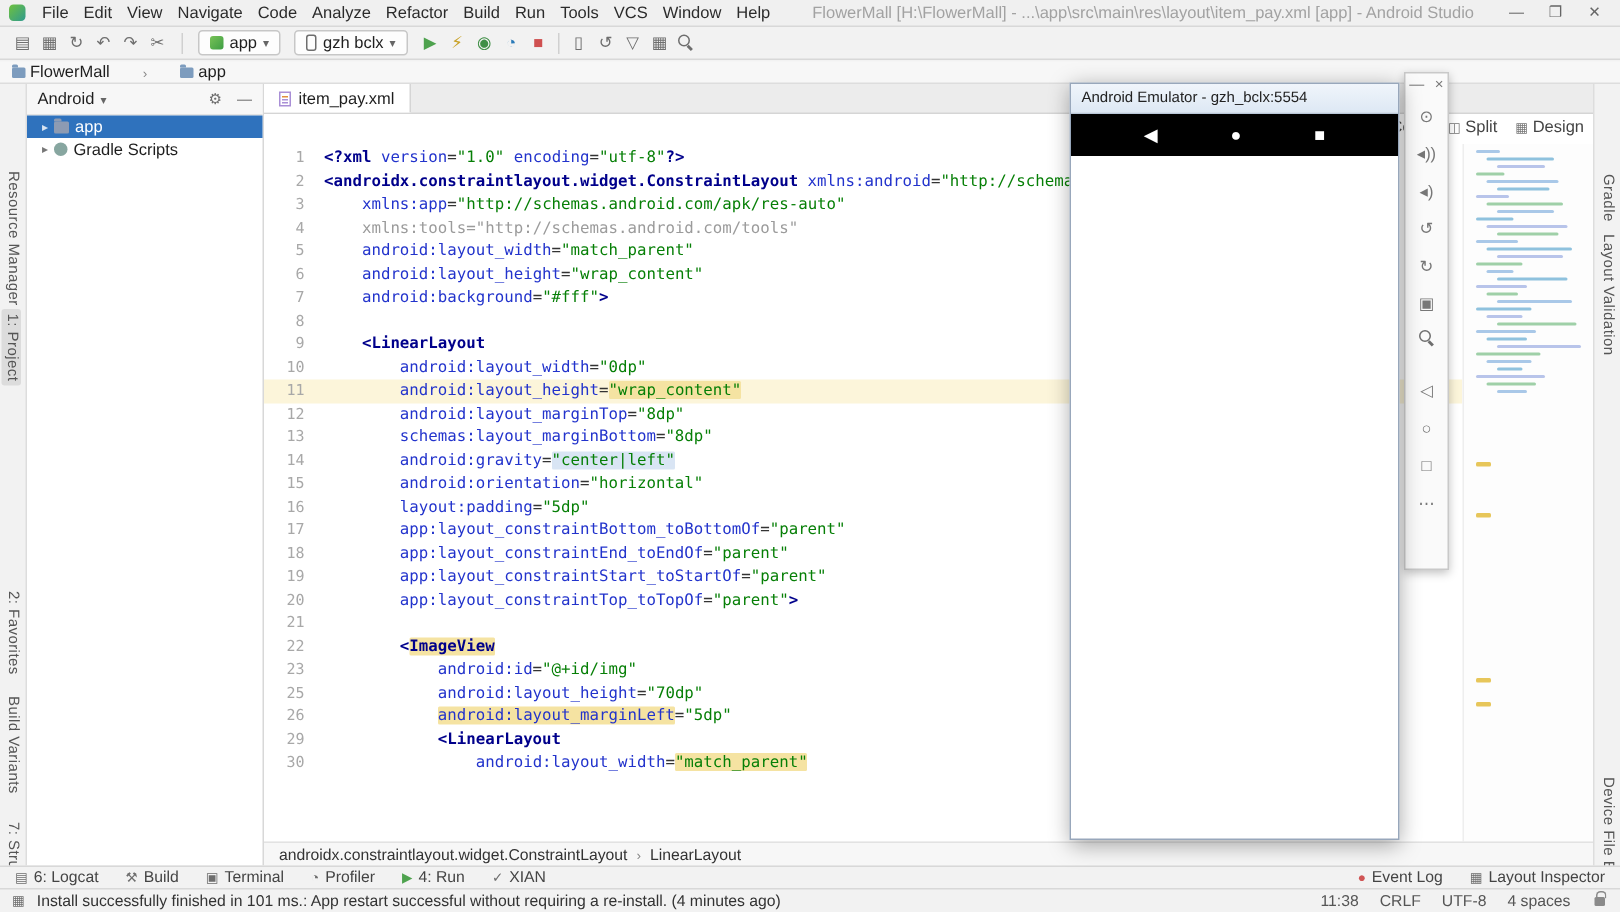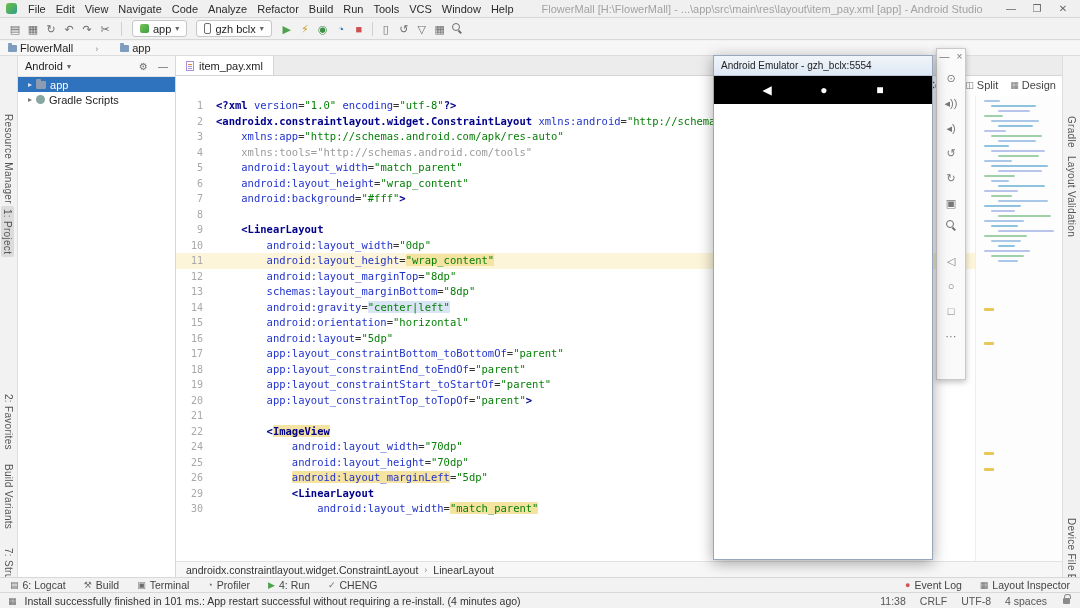--- a/index.html
+++ b/index.html
@@ -239,28 +239,28 @@
         <div class="cl"><span class="ln">6</span><span class="lt"><span class="tk-p">    </span><span class="tk-a">android:layout_height</span><span class="tk-p">=</span><span class="tk-v">"wrap_content"</span></span></div>
         <div class="cl"><span class="ln">7</span><span class="lt"><span class="tk-p">    </span><span class="tk-a">android:background</span><span class="tk-p">=</span><span class="tk-v">"#fff"</span><span class="tk-t">&gt;</span></span></div>
         <div class="cl"><span class="ln">8</span><span class="lt"></span></div>
         <div class="cl"><span class="ln">9</span><span class="lt"><span class="tk-p">    </span><span class="tk-t">&lt;LinearLayout</span></span></div>
         <div class="cl"><span class="ln">10</span><span class="lt"><span class="tk-p">        </span><span class="tk-a">android:layout_width</span><span class="tk-p">=</span><span class="tk-v">"0dp"</span></span></div>
         <div class="cl caret"><span class="ln">11</span><span class="lt"><span class="tk-p">        </span><span class="tk-a">android:layout_height</span><span class="tk-p">=</span><span class="tk-v hl-h">"wrap_content"</span></span></div>
         <div class="cl"><span class="ln">12</span><span class="lt"><span class="tk-p">        </span><span class="tk-a">android:layout_marginTop</span><span class="tk-p">=</span><span class="tk-v">"8dp"</span></span></div>
         <div class="cl"><span class="ln">13</span><span class="lt"><span class="tk-p">        </span><span class="tk-a">schemas:layout_marginBottom</span><span class="tk-p">=</span><span class="tk-v">"8dp"</span></span></div>
         <div class="cl"><span class="ln">14</span><span class="lt"><span class="tk-p">        </span><span class="tk-a">android:gravity</span><span class="tk-p">=</span><span class="tk-v hl-b">"center|left"</span></span></div>
         <div class="cl"><span class="ln">15</span><span class="lt"><span class="tk-p">        </span><span class="tk-a">android:orientation</span><span class="tk-p">=</span><span class="tk-v">"horizontal"</span></span></div>
-        <div class="cl"><span class="ln">16</span><span class="lt"><span class="tk-p">        </span><span class="tk-a">android:layout</span><span class="tk-p">=</span><span class="tk-v">"5dp"</span></span></div>
+        <div class="cl"><span class="ln">16</span><span class="lt"><span class="tk-p">        </span><span class="tk-a">layout:padding</span><span class="tk-p">=</span><span class="tk-v">"5dp"</span></span></div>
         <div class="cl"><span class="ln">17</span><span class="lt"><span class="tk-p">        </span><span class="tk-a">app:layout_constraintBottom_toBottomOf</span><span class="tk-p">=</span><span class="tk-v">"parent"</span></span></div>
         <div class="cl"><span class="ln">18</span><span class="lt"><span class="tk-p">        </span><span class="tk-a">app:layout_constraintEnd_toEndOf</span><span class="tk-p">=</span><span class="tk-v">"parent"</span></span></div>
         <div class="cl"><span class="ln">19</span><span class="lt"><span class="tk-p">        </span><span class="tk-a">app:layout_constraintStart_toStartOf</span><span class="tk-p">=</span><span class="tk-v">"parent"</span></span></div>
         <div class="cl"><span class="ln">20</span><span class="lt"><span class="tk-p">        </span><span class="tk-a">app:layout_constraintTop_toTopOf</span><span class="tk-p">=</span><span class="tk-v">"parent"</span><span class="tk-t">&gt;</span></span></div>
         <div class="cl"><span class="ln">21</span><span class="lt"></span></div>
         <div class="cl"><span class="ln">22</span><span class="lt"><span class="tk-p">        </span><span class="tk-t">&lt;</span><span class="tk-t hl-h">ImageView</span></span></div>
-        <div class="cl"><span class="ln">24</span><span class="lt"><span class="tk-p">            </span><span class="tk-a">android:layout_width</span><span class="tk-p">=</span><span class="tk-v">"70dp"</span></span></div>
+        <div class="cl"><span class="ln">23</span><span class="lt"><span class="tk-p">            </span><span class="tk-a">android:id</span><span class="tk-p">=</span><span class="tk-v">"@+id/img"</span></span></div>
         <div class="cl"><span class="ln">25</span><span class="lt"><span class="tk-p">            </span><span class="tk-a">android:layout_height</span><span class="tk-p">=</span><span class="tk-v">"70dp"</span></span></div>
         <div class="cl"><span class="ln">26</span><span class="lt"><span class="tk-p">            </span><span class="tk-a hl-h">android:layout_marginLeft</span><span class="tk-p">=</span><span class="tk-v">"5dp"</span></span></div>
         <div class="cl"><span class="ln">29</span><span class="lt"><span class="tk-p">            </span><span class="tk-t">&lt;LinearLayout</span></span></div>
         <div class="cl"><span class="ln">30</span><span class="lt"><span class="tk-p">                </span><span class="tk-a">android:layout_width</span><span class="tk-p">=</span><span class="tk-v hl-h">"match_parent"</span></span></div>
       </div>
     <div class="minimap">
       <div class="scroll-mark" style="top:212px"></div>
       <div class="scroll-mark" style="top:246px"></div>
       <div class="scroll-mark" style="top:356px"></div>
       <div class="scroll-mark" style="top:372px"></div>
@@ -359,21 +359,21 @@
         <span class="tw-btn">
           <span class="tw-icon">◔</span>
           <span>Profiler</span>
         </span>
         <span class="tw-btn">
           <span class="tw-icon" style="color: rgb(78, 162, 78);">▶</span>
           <span>4: Run</span>
         </span>
         <span class="tw-btn">
           <span class="tw-icon">✓</span>
-          <span>CHENG</span>
+          <span>XIAN</span>
         </span>
       </div>
     <div class="tw-group">
         <span class="tw-btn">
           <span class="tw-icon" style="color: rgb(208, 85, 85);">●</span>
           <span>Event Log</span>
         </span>
         <span class="tw-btn">
           <span class="tw-icon">▦</span>
           <span>Layout Inspector</span>

